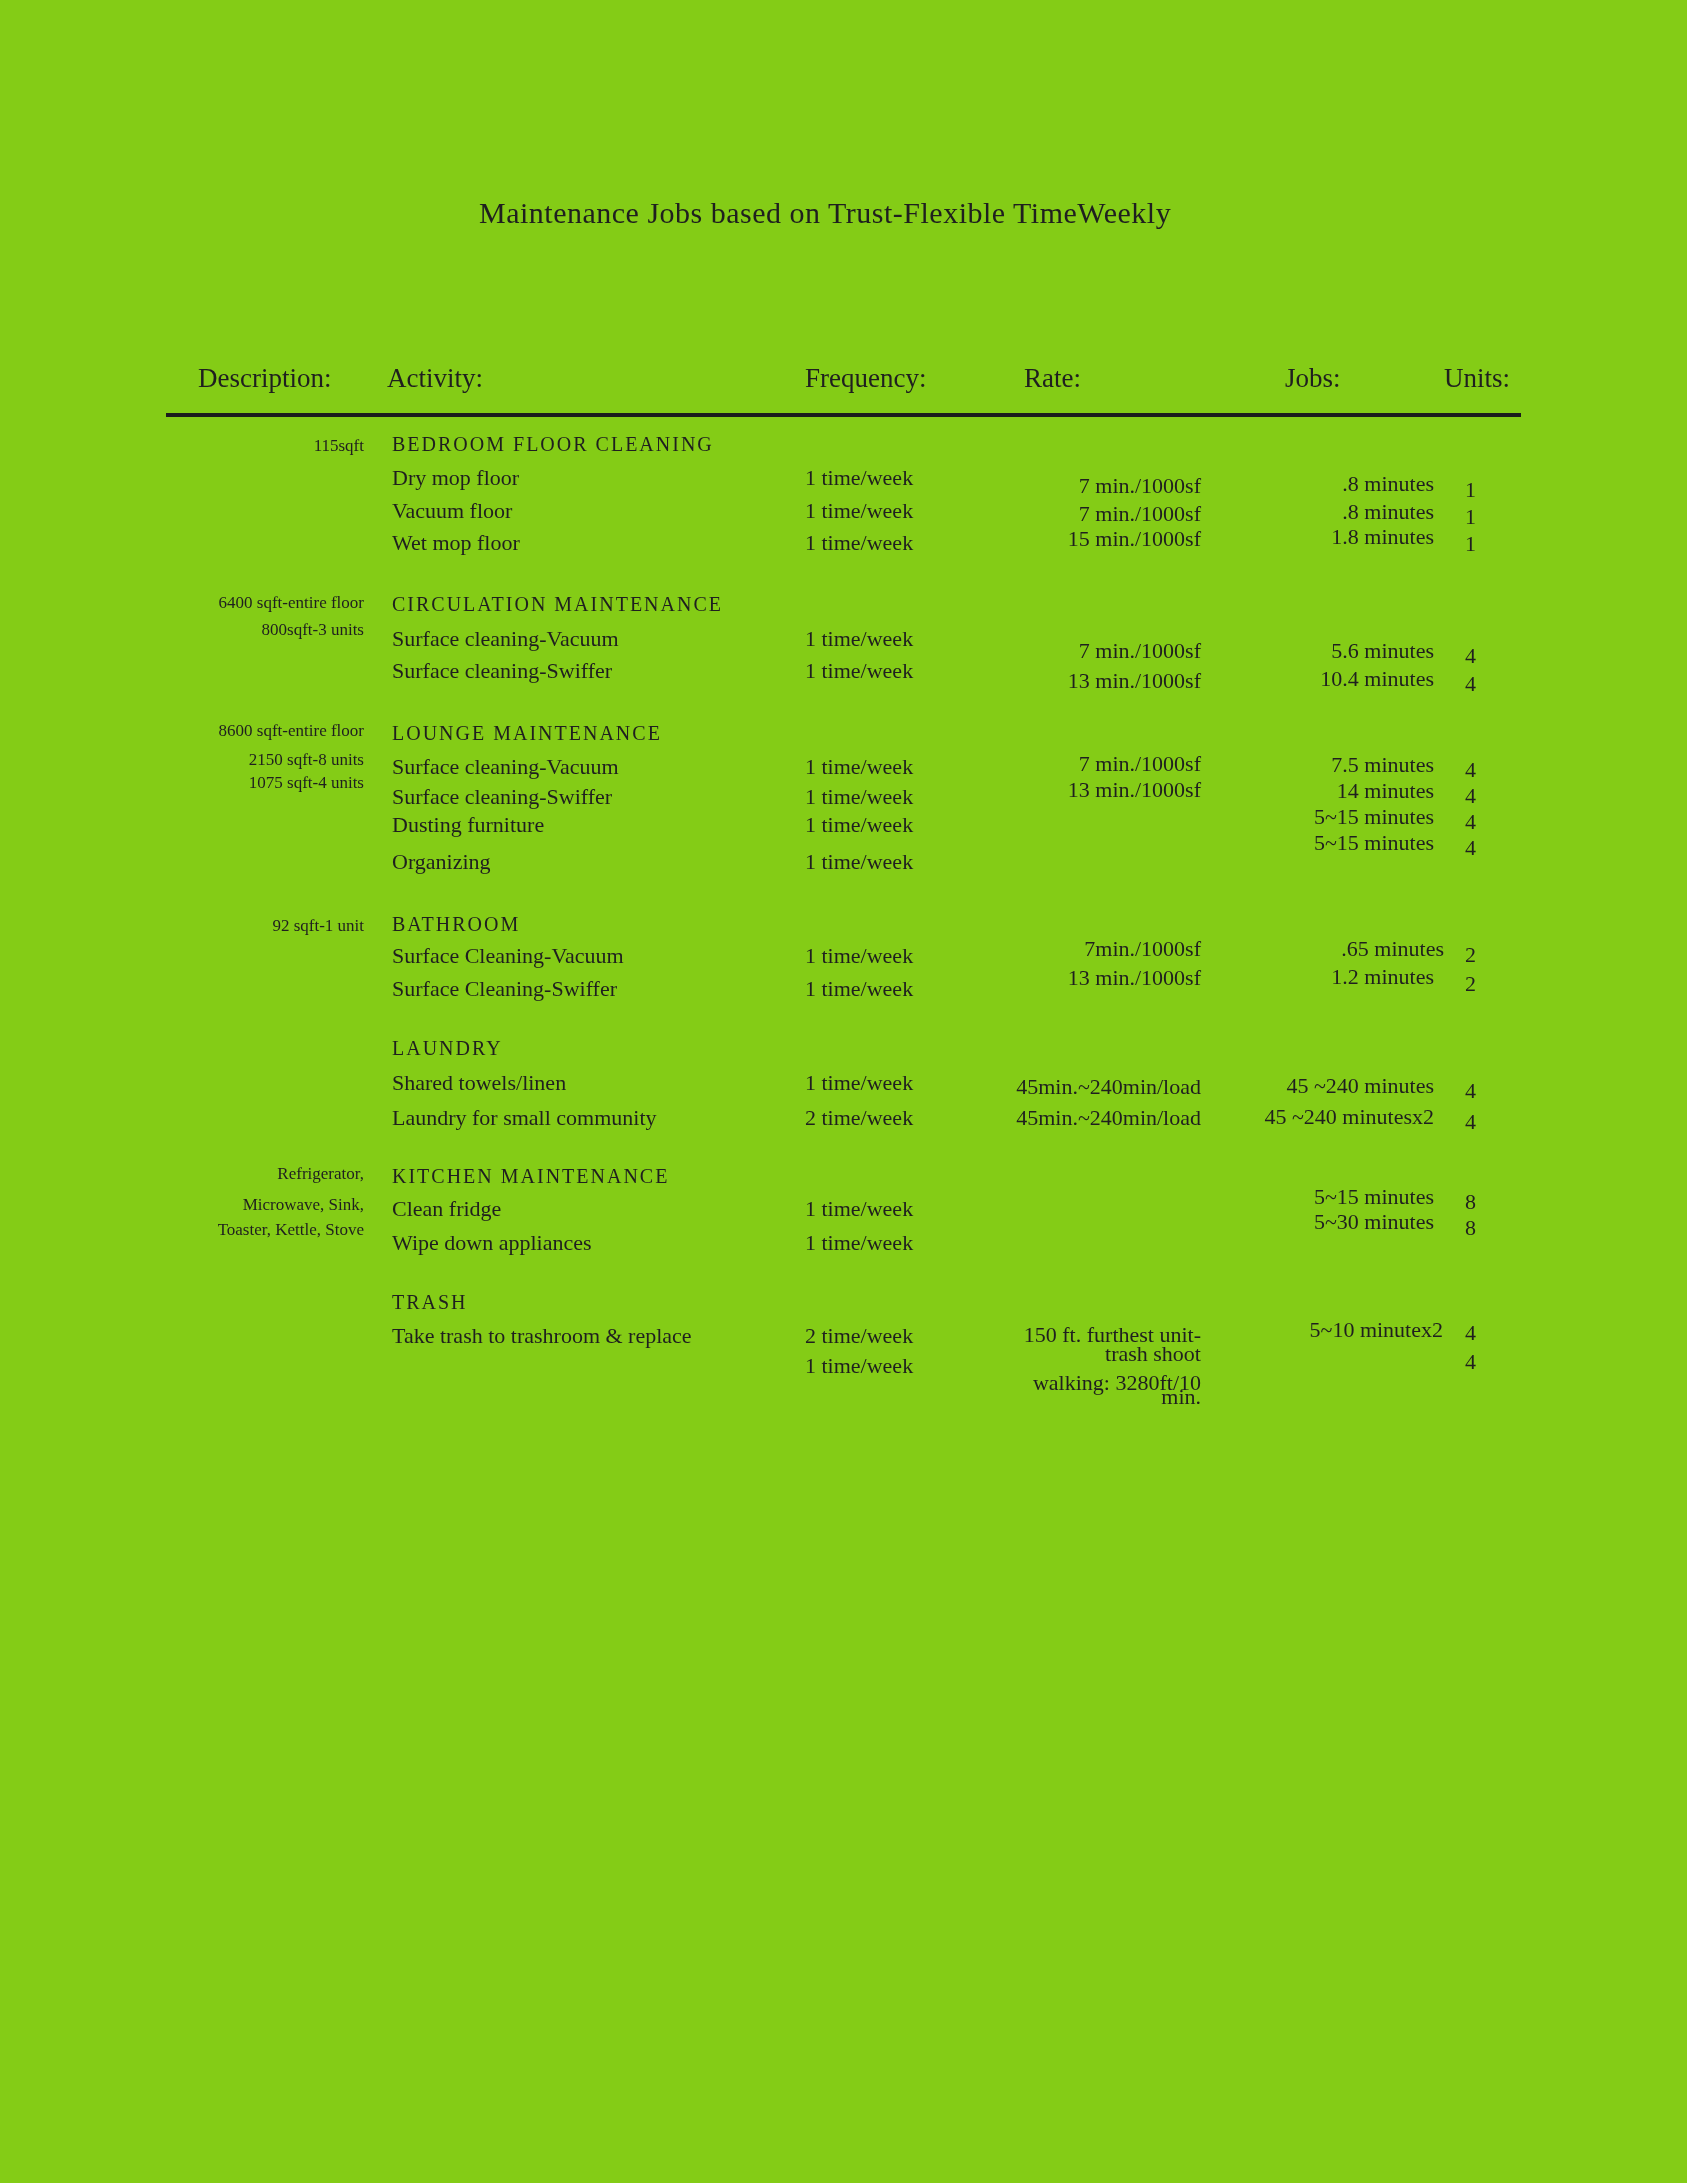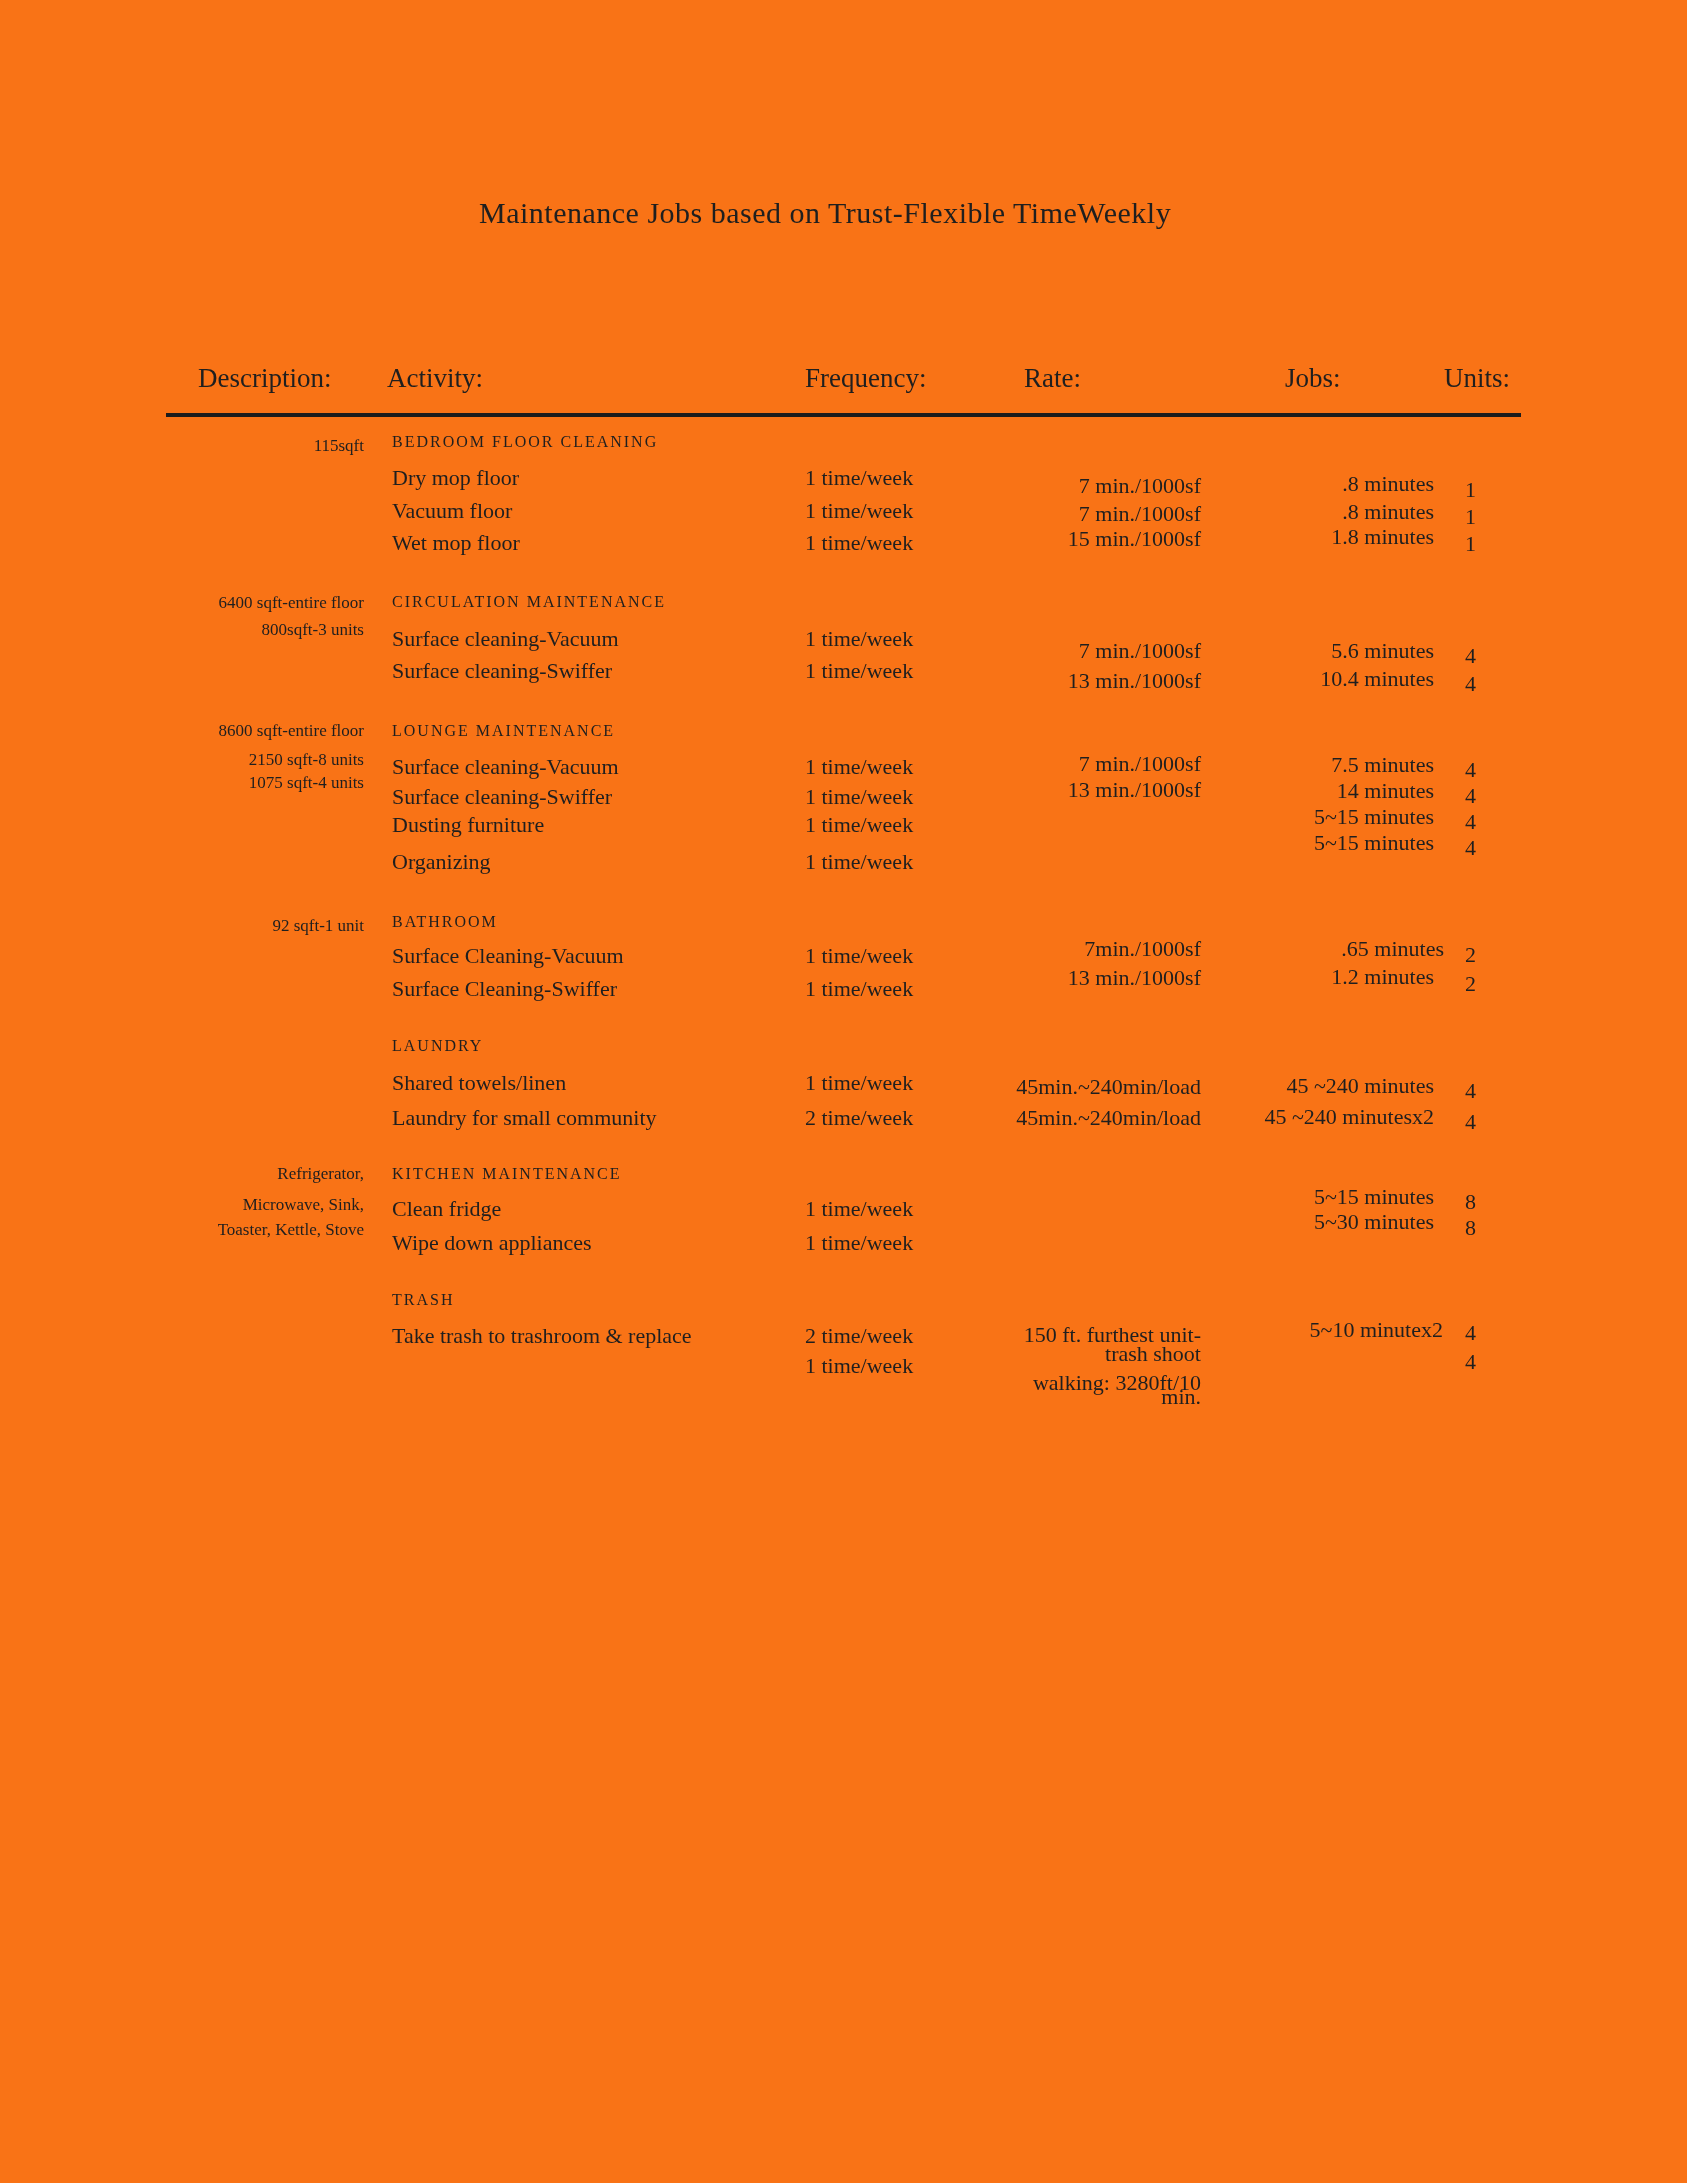--- a/index.html
+++ b/index.html
@@ -1,21 +1,21 @@
 <!DOCTYPE html>
 <html style="font-size:8px"><head>
 <meta charset="utf-8">
 <style>
   html,body{margin:0;padding:0;background:#ffffff;}
-  .page{position:relative;width:1688px;height:2183px;background:#f97316;overflow:hidden;
+  .page{position:relative;width:1688px;height:2183px;background:#84cc16;overflow:hidden;
         font-family:"Liberation Serif","DejaVu Serif",serif;color:#1f1f1f;}
   .t{position:absolute;white-space:nowrap;line-height:1;}
   .ttl{font-size:30px;letter-spacing:0.5px;}
   .hdr{font-size:27px;}
-  .sec{font-size:16px;letter-spacing:2px;}
+  .sec{font-size:20px;letter-spacing:2px;}
   .b{font-size:22px;}
   .d{font-size:17px;}
   .rule{position:absolute;left:166px;top:413px;width:1355px;height:3.5px;background:#1c1c1c;}
 </style>
 </head>
 <body>
 
 <div class="page">
 
   <div class="t ttl" style="left:479px;top:198px">Maintenance Jobs based on Trust-Flexible TimeWeekly</div>

